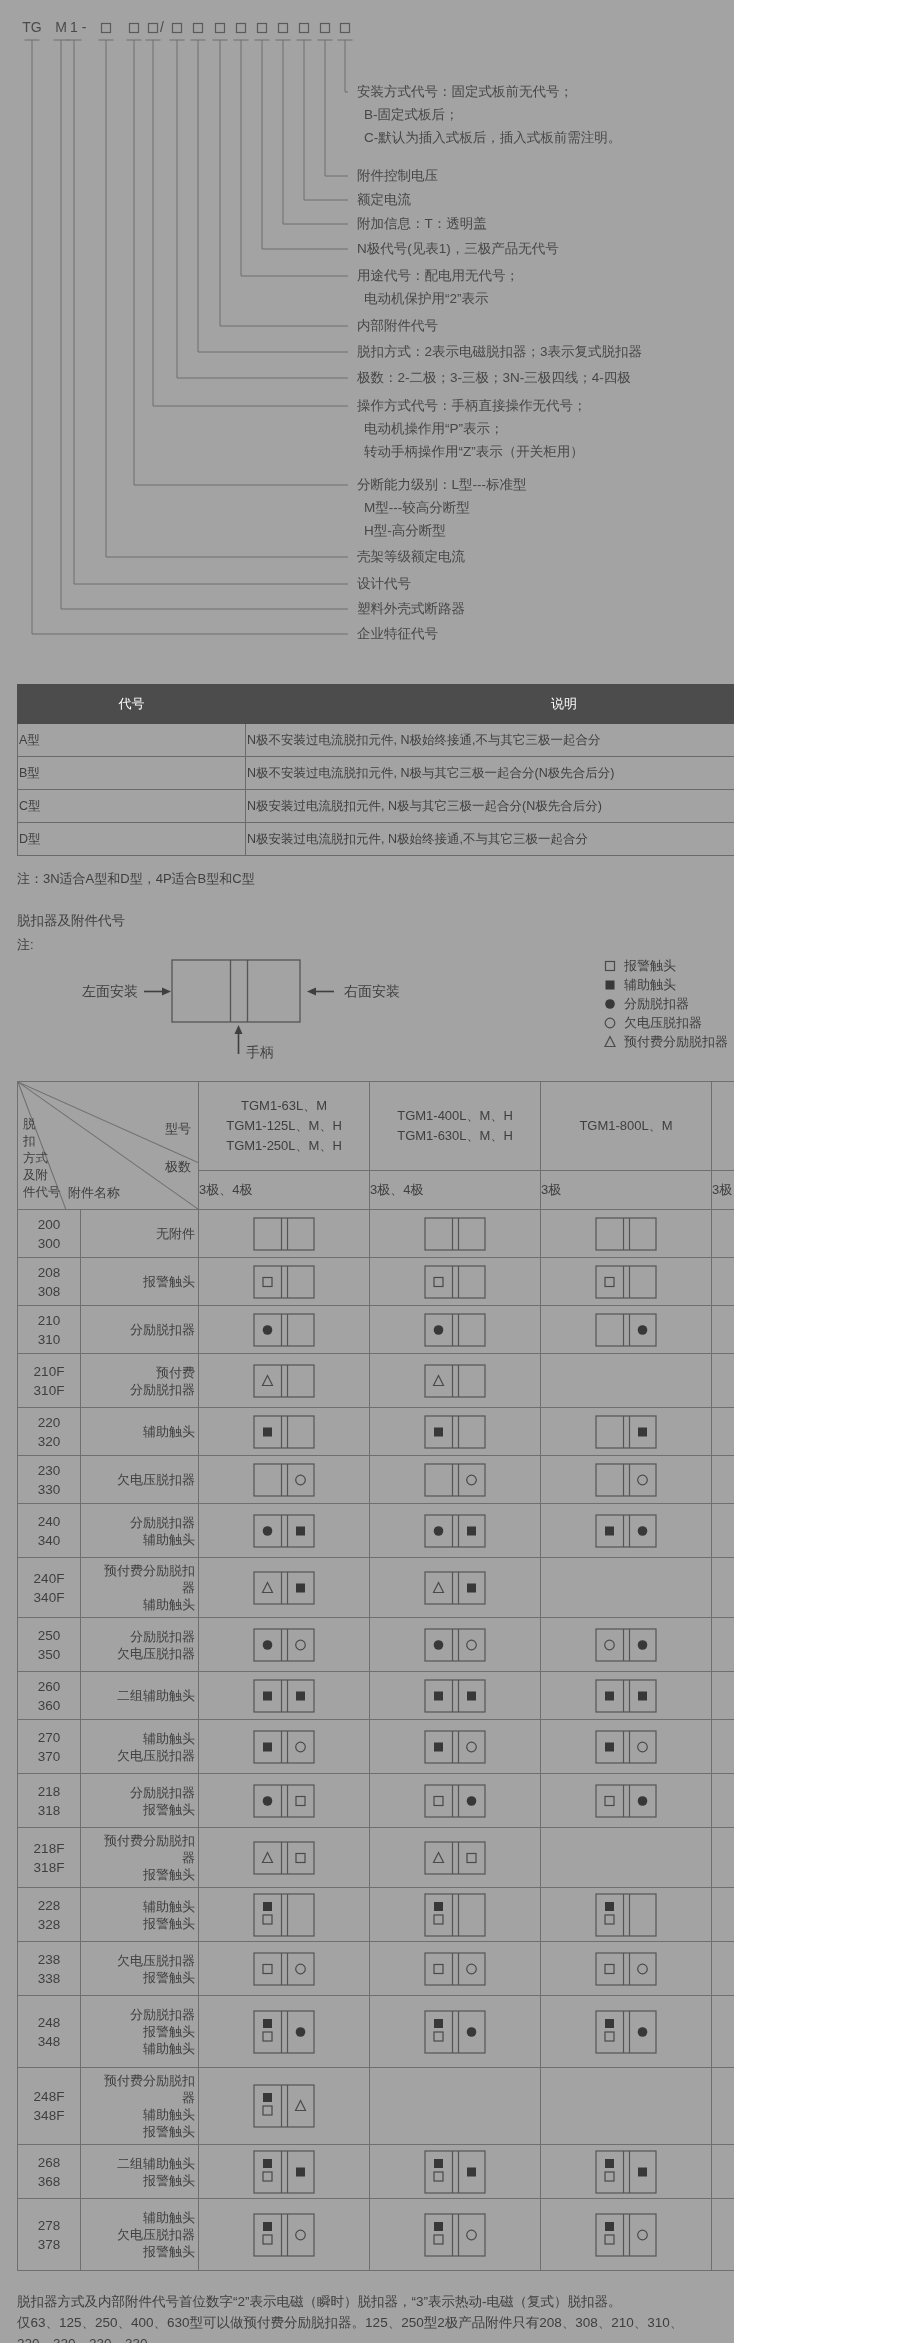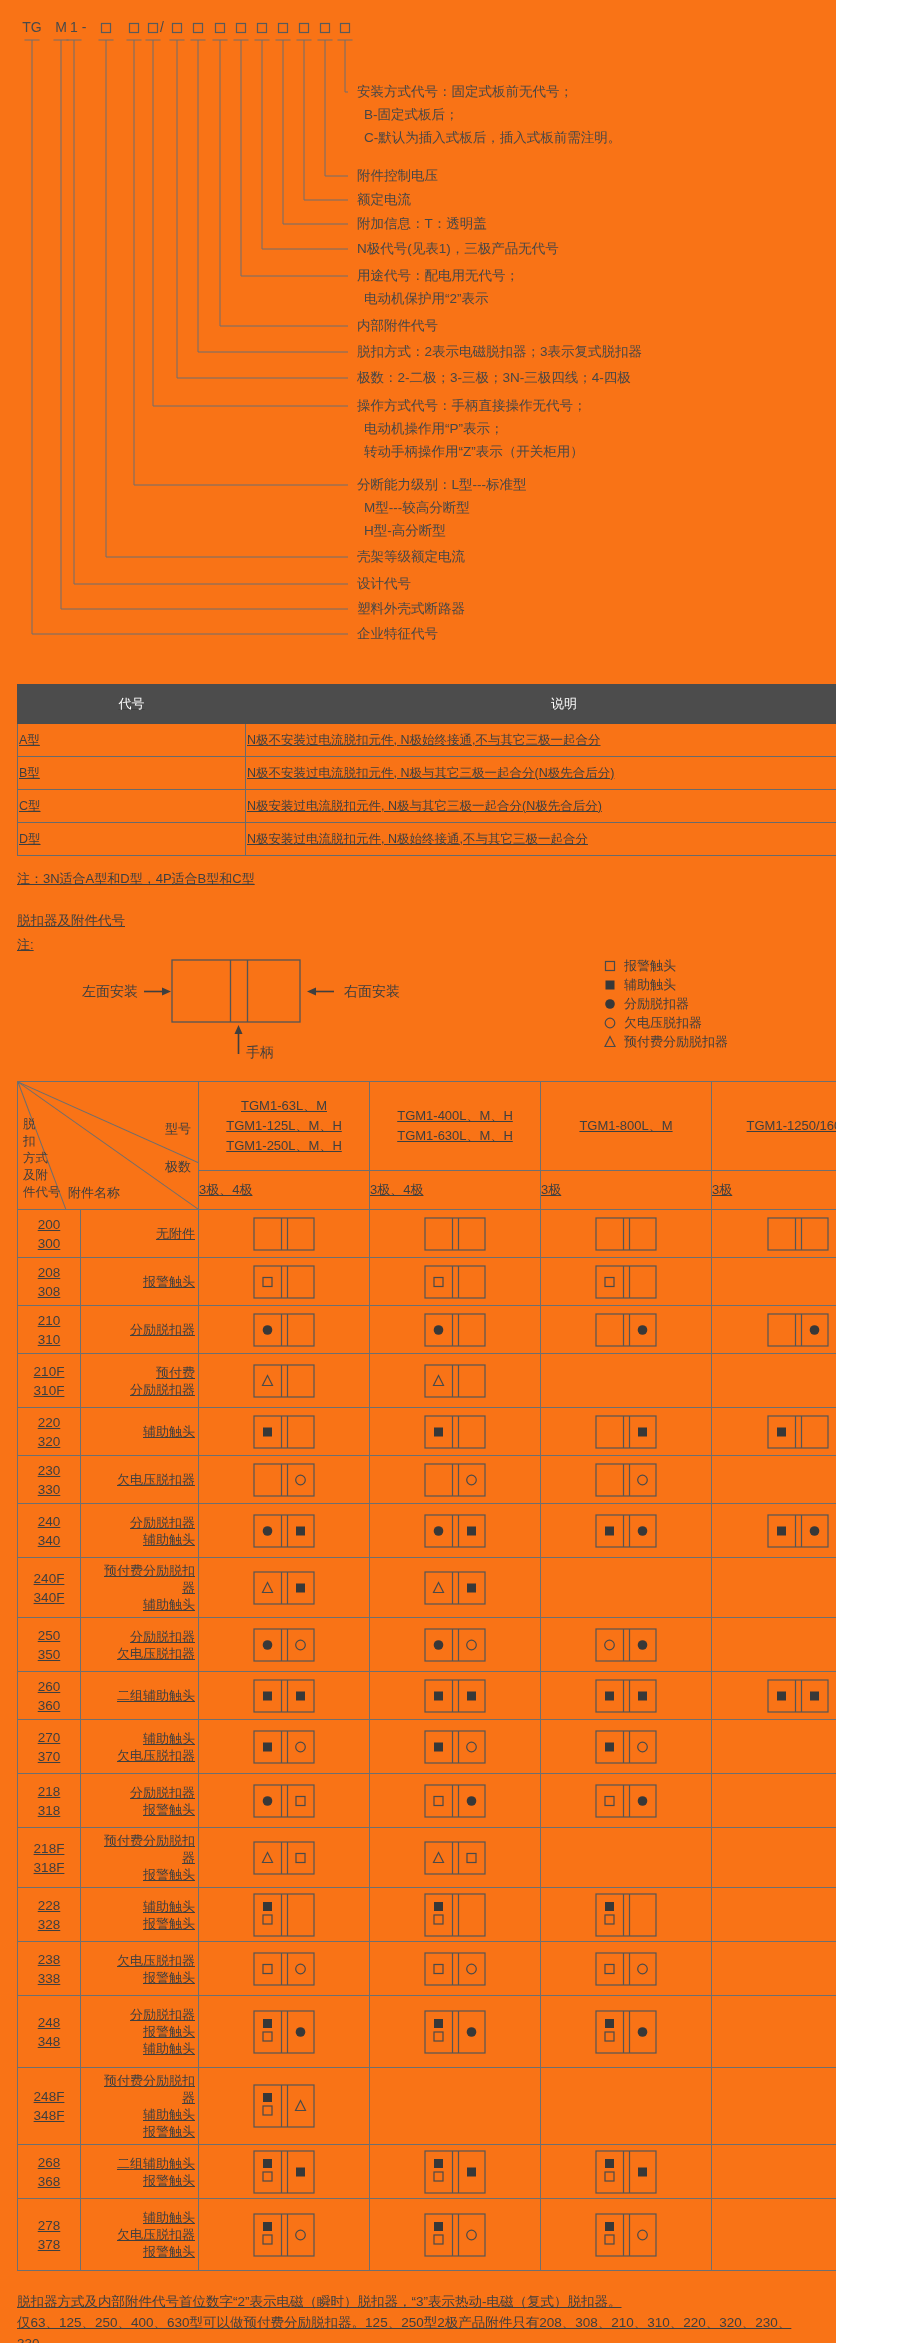--- a/index.html
+++ b/index.html
@@ -1,17 +1,17 @@
 <!DOCTYPE html>
 <html><head>
 <meta charset="utf-8">
 <style>
   html,body{margin:0;padding:0;background:#ffffff;}
   body{width:900px;font-family:"Liberation Sans","DejaVu Sans",sans-serif;color:#3f3f3f;}
-  .page{width:836px;height:2343px;position:relative;overflow:hidden;background:#f97316;text-decoration:underline;}
+  .page{width:734px;height:2343px;position:relative;overflow:hidden;background:#a3a3a3;}
 
   
   .dline{stroke:#6e6e6e;stroke-width:1;fill:none;}
   .dline2{stroke:#555;stroke-width:1.3;fill:none;}
   .arrow-line{stroke:#3f3f3f;stroke-width:1.6;fill:none;}
   .arrow-head{fill:#3f3f3f;stroke:none;}
   .tok-text{font-size:14px;fill:#4a4a4a;}
   .tok-box{fill:none;stroke:#5a5a5a;stroke-width:1.2;}
   .dlabel{font-size:13.5px;fill:#474747;}
   .diag-text{font-size:14px;fill:#3f3f3f;}

